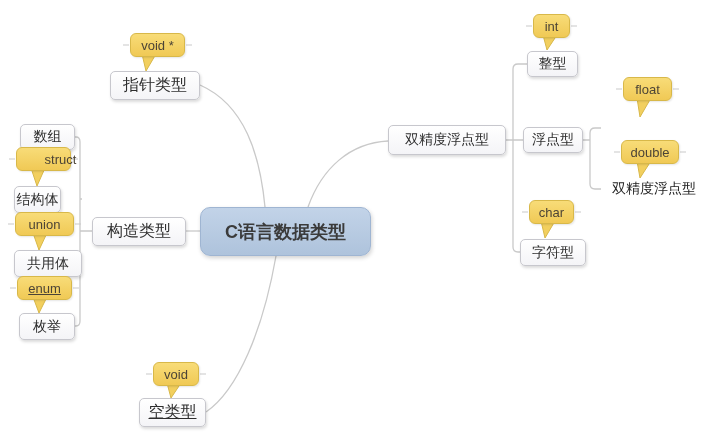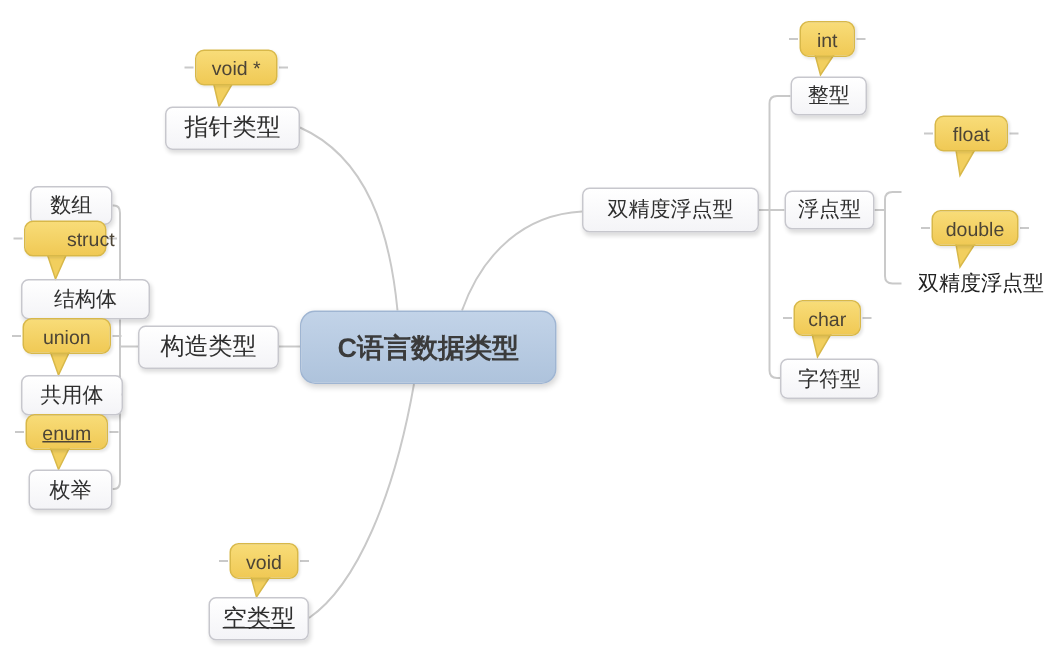--- a/index.html
+++ b/index.html
@@ -65,21 +65,21 @@
   </svg>
 
   <div class="node root-topic" style="left:200px;top:207px;width:171px;height:49px;">C语言数据类型</div>
 
   <div class="node callout" style="left:130px;top:33px;width:55px;height:24px;">void *</div>
   <div class="node topic t-lg" style="left:110px;top:71px;width:90px;height:29px;">指针类型</div>
 
   <div class="node topic t-lg" style="left:92px;top:217px;width:94px;height:29px;">构造类型</div>
   <div class="node topic t-md" style="left:20px;top:124px;width:55px;height:26px;">数组</div>
   <div class="node callout" style="left:16px;top:147px;width:55px;height:24px;padding-left:34px;">struct</div>
-  <div class="node topic t-md" style="left:14px;top:186px;width:86px;height:27px;">结构体</div>
+  <div class="node topic t-md" style="left:14px;top:186px;width:47px;height:27px;">结构体</div>
   <div class="node callout" style="left:15px;top:212px;width:59px;height:24px;">union</div>
   <div class="node topic t-md" style="left:14px;top:250px;width:68px;height:27px;">共用体</div>
   <div class="node callout" style="left:17px;top:276px;width:55px;height:24px;text-decoration:underline;">enum</div>
   <div class="node topic t-md" style="left:19px;top:313px;width:56px;height:27px;">枚举</div>
 
   <div class="node topic t-md" style="left:388px;top:125px;width:118px;height:30px;">双精度浮点型</div>
   <div class="node callout" style="left:533px;top:14px;width:37px;height:24px;">int</div>
   <div class="node topic t-md" style="left:527px;top:51px;width:51px;height:26px;">整型</div>
   <div class="node topic t-md" style="left:523px;top:127px;width:60px;height:26px;">浮点型</div>
   <div class="node callout" style="left:623px;top:77px;width:49px;height:24px;">float</div>

